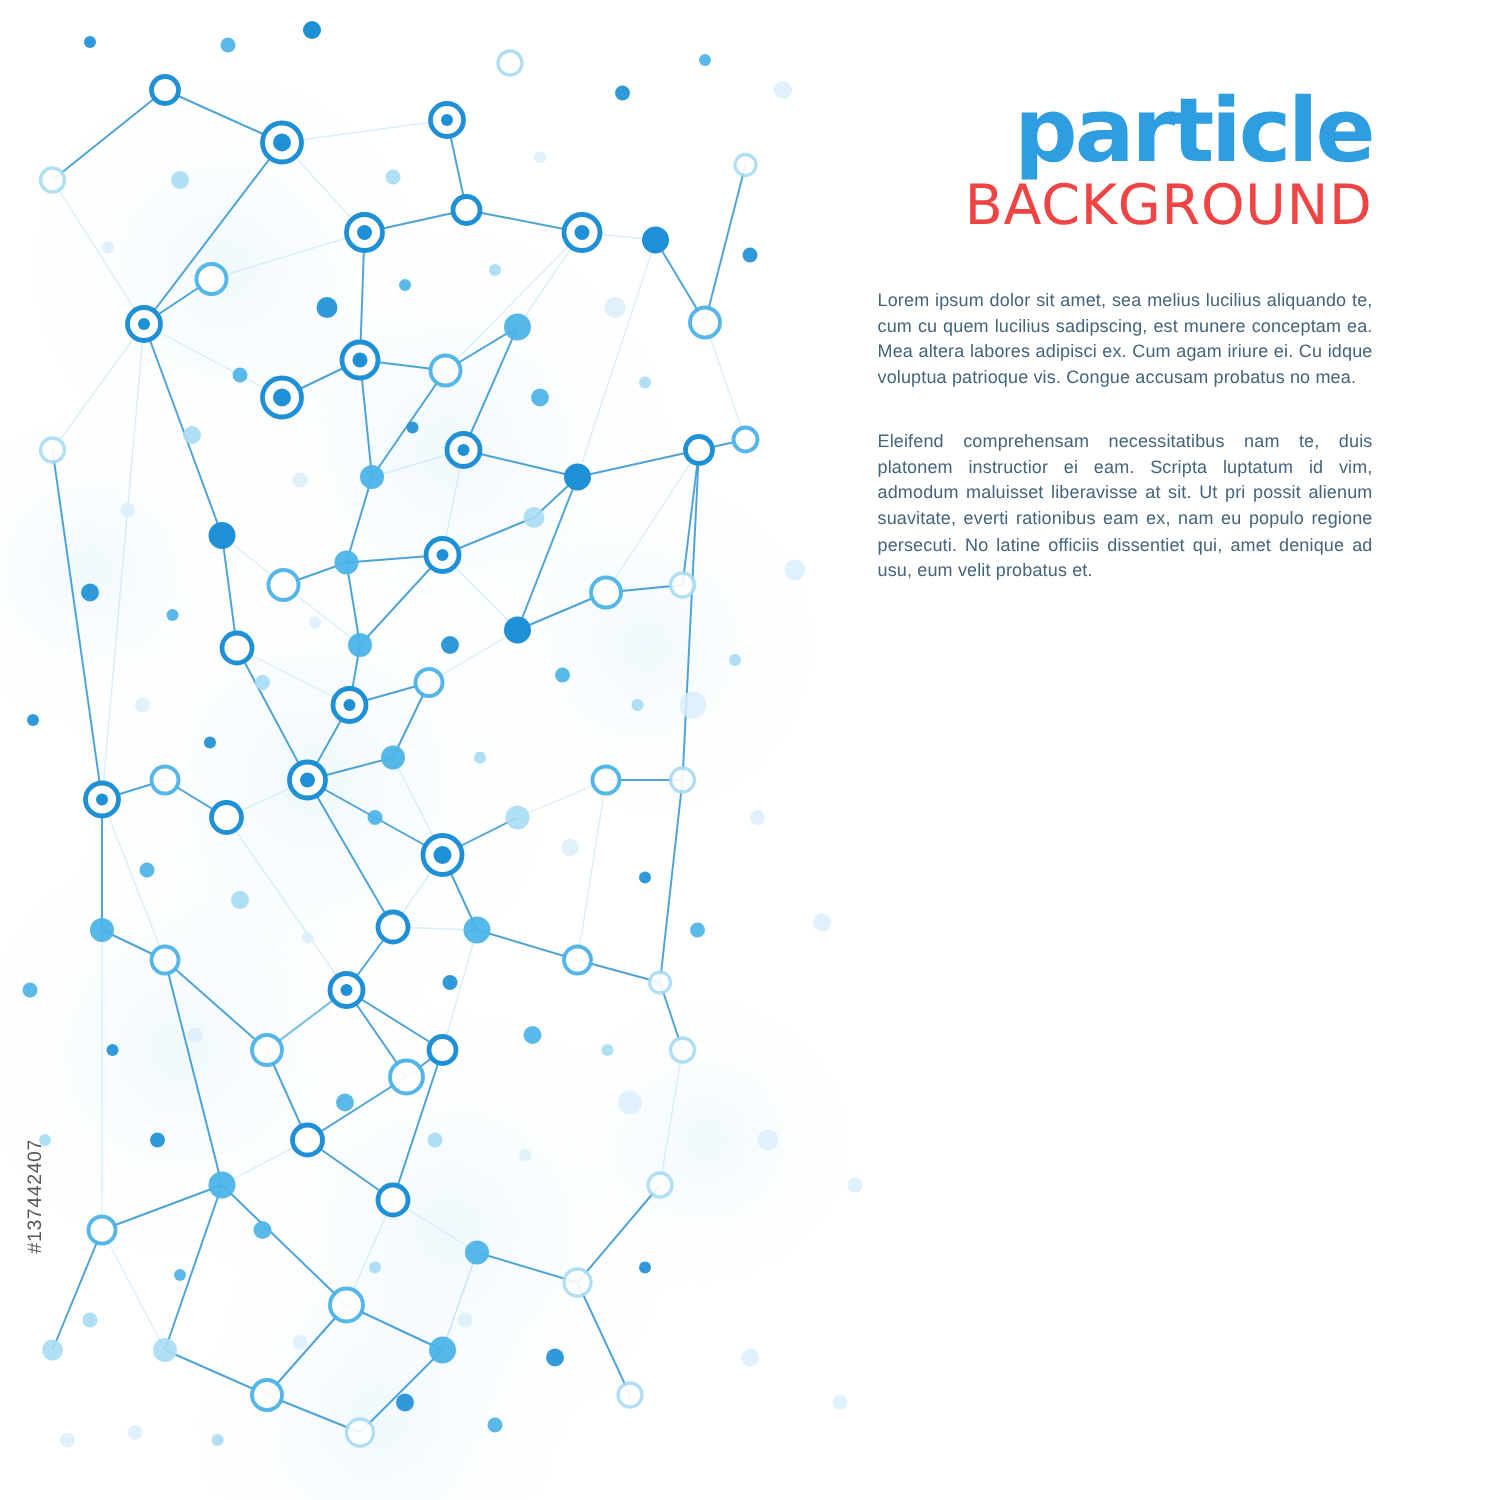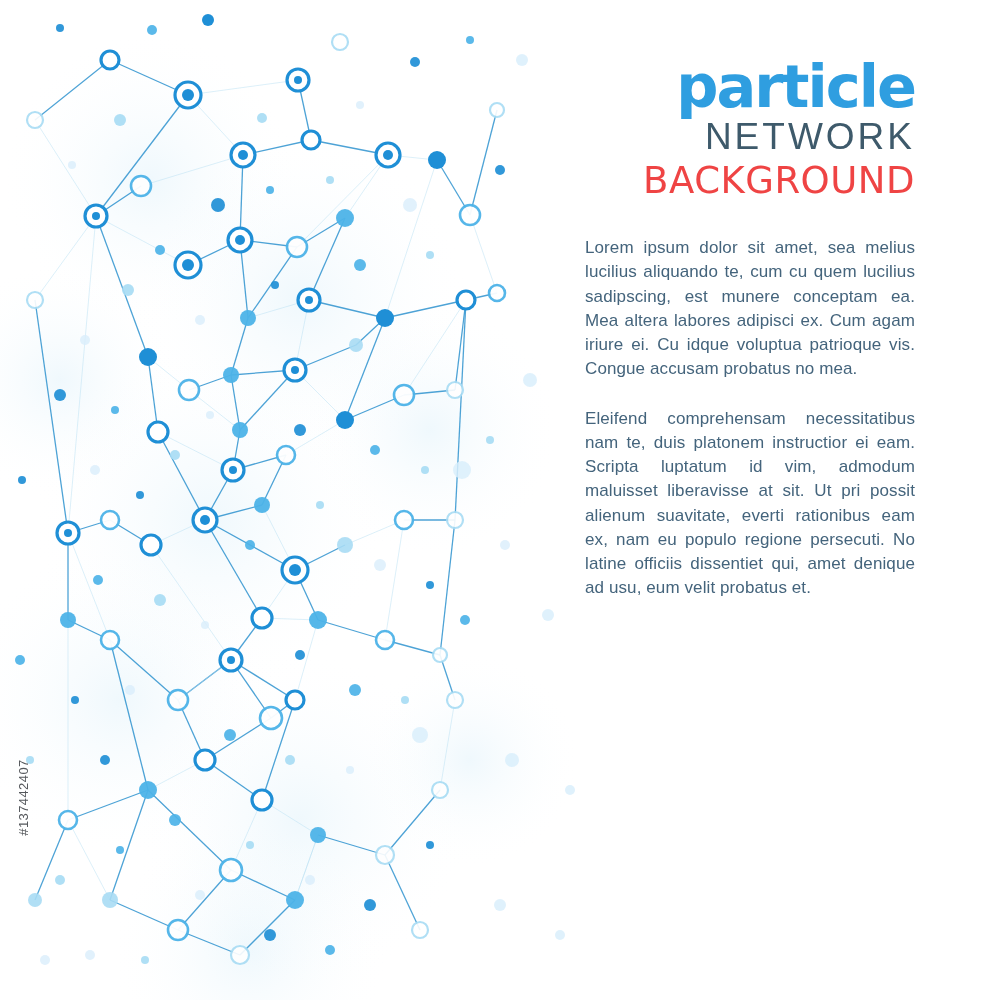--- a/index.html
+++ b/index.html
@@ -67,21 +67,21 @@
     font-weight: normal;
     font-size: 37px;
     letter-spacing: 0.5px;
     color: #ef4444;
     margin: 1px 0 0 0;
     display: block;
   }
 
   .body-copy {
     font-family: "Liberation Sans", sans-serif;
-    font-size: 17px;
+    font-size: 12px;
     line-height: 1.42;
     color: #44647c;
     text-align: justify;
     margin: 0 0 26px 0;
     letter-spacing: 0.1px;
   }
 
   
   #watermark {
     position: absolute;
@@ -404,21 +404,20 @@
           <circle cx="462" cy="470" r="9" fill="#d9eefb" opacity="0.85"></circle>
           <circle cx="420" cy="735" r="8" fill="#d9eefb" opacity="0.85"></circle>
         </g>
     </svg>
   </div>
 
   <div id="text-column">
 
     <div class="title-block">
       <span class="title-main">particle</span>
-      <span class="title-sub">NETWORK</span>
       <span class="title-third">BACKGROUND</span>
     </div>
 
     <p class="body-copy">Lorem ipsum dolor sit amet, sea melius lucilius aliquando te, cum cu quem lucilius sadipscing, est munere conceptam ea. Mea altera labores adipisci ex. Cum agam iriure ei. Cu idque voluptua patrioque vis. Congue accusam probatus no mea.</p>
     <p class="body-copy">Eleifend comprehensam necessitatibus nam te, duis platonem instructior ei eam. Scripta luptatum id vim, admodum maluisset liberavisse at sit. Ut pri possit alienum suavitate, everti rationibus eam ex, nam eu populo regione persecuti. No latine officiis dissentiet qui, amet denique ad usu, eum velit probatus et.</p>
   </div>
 
   <div id="watermark">
     <div class="wm-text">#137442407</div>
   </div>

